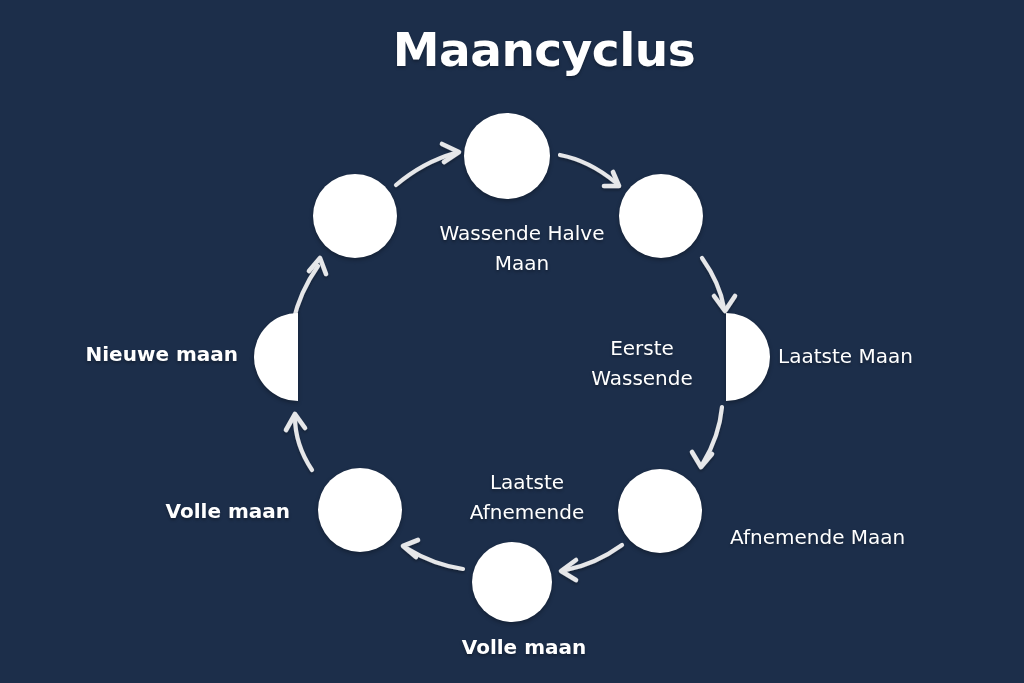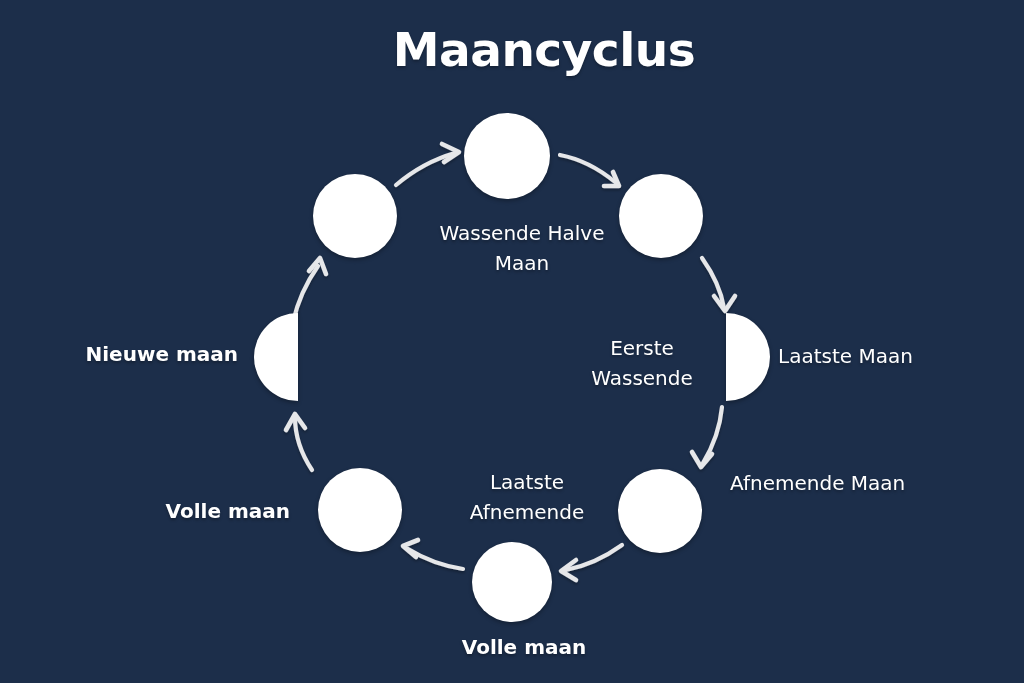--- a/index.html
+++ b/index.html
@@ -158,21 +158,21 @@
   <div class="moon full" style="left:318px; top:468px; width:84px; height:84px;"></div>
 
   <div class="label c" style="left:420px; top:218px; width:180px;">Wassende Halve
 Maan</div>
 
   <div class="label c" style="left:540px; top:333px; width:180px;">Eerste
 Wassende</div>
 
   <div class="label l" style="left:778px; top:341px; width:240px;">Laatste Maan</div>
 
-  <div class="label l" style="left:730px; top:468px; width:260px;">Afnemende Maan</div>
+  <div class="label l" style="left:730px; top:522px; width:260px;">Afnemende Maan</div>
 
   <div class="label c" style="left:430px; top:467px; width:170px;">Laatste
 Afnemende</div>
 
   <div class="label c bold" style="left:402px; top:632px; width:220px;">Volle maan</div>
 
   <div class="label r bold" style="left:60px; top:496px; width:230px;">Volle maan</div>
 
   <div class="label r bold" style="left:20px; top:339px; width:218px;">Nieuwe maan</div>
 

